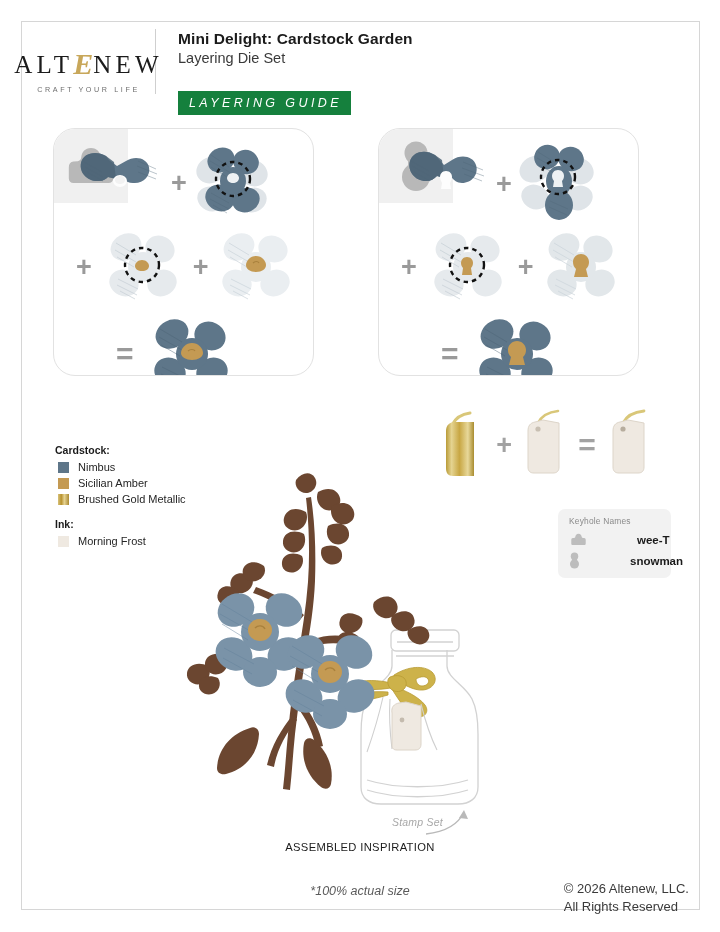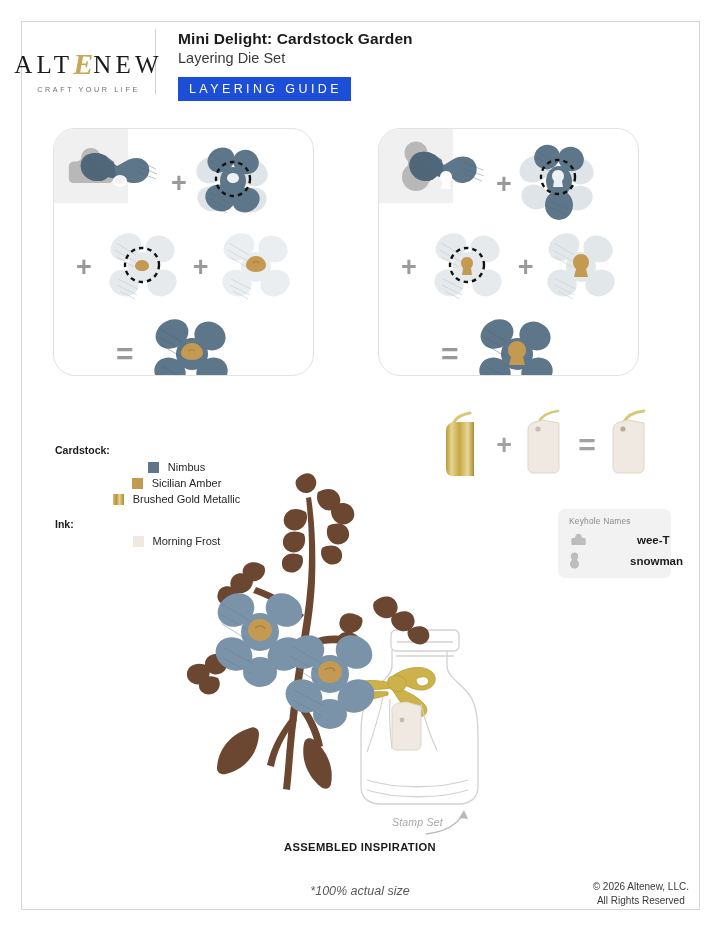--- a/index.html
+++ b/index.html
@@ -63,24 +63,25 @@
   .titles { padding-left: 22px; padding-top: 5px; }
   .title-main {
     font-size: 15.5px; font-weight: bold; color: #1b1b1b;
     letter-spacing: .1px; line-height: 1.25;
   }
   .title-sub {
     font-size: 14.5px; color: #3a3a3a; line-height: 1.5;
     font-weight: normal;
   }
   .title-badge {
-    display: inline-block; margin-top: 7px;
-    background: #1d4ed8; color: #ffffff;
+    display: inline-block; margin-top: 21px;
+    background: #15803d; color: #ffffff;
     font-size: 12.5px; letter-spacing: 3.4px;
     padding: 5px 9px 5px 11px;
+    font-style: italic;
   }
 
   
   .panel {
     position: absolute;
     width: 261px; height: 248px;
     border: 1px solid #e2e2e2;
     border-radius: 22px;
     background: #ffffff;
     overflow: hidden;
@@ -102,21 +103,21 @@
 
   .svgwrap { display: block; }
 
   
   .legend { position: absolute; left: 55px; top: 404px; width: 240px; margin-top: 40px; }
   .legend-head {
     font-size: 10.5px; font-weight: bold; color: #1b1b1b;
     margin-bottom: 3px;
   }
   .legend-head.ink { margin-top: 11px; }
-  .legend-row { display: flex; align-items: center; height: 16px; justify-content: center; }
+  .legend-row { display: flex; align-items: center; height: 16px; }
   .sw {
     width: 11px; height: 11px; margin-left: 3px; margin-right: 9px;
     flex: none; border: 0px solid transparent;
   }
   .legend-label { font-size: 11px; color: #262626; }
 
   
   .tag-assembly {
     position: absolute; left: 428px; top: 405px;
     width: 232px; height: 80px;
@@ -141,31 +142,31 @@
 
   
   .main-art { position: absolute; left: 178px; top: 470px; width: 340px; height: 370px; }
   .stamp-set-label {
     position: absolute; left: 392px; top: 816px;
     font-size: 10.5px; font-style: italic; color: #a8a8a8;
     letter-spacing: .2px;
   }
   .assembled-caption {
     position: absolute; left: 0; top: 841px; width: 720px;
-    text-align: center; font-size: 11.2px; font-weight: bold;
+    text-align: center; font-size: 11.2px; font-weight: normal;
     color: #1b1b1b; letter-spacing: .35px;
   }
   .actual-size {
     position: absolute; left: 0; top: 884px; width: 720px;
     text-align: center; font-size: 12.5px; font-style: italic;
     color: #5a5a5a;
   }
   .copyright {
     position: absolute; right: 31px; top: 880px;
-    text-align: center; font-size: 10px; color: #3a3a3a; line-height: 1.35;
+    text-align: left; font-size: 13px; color: #3a3a3a; line-height: 1.35;
   }
 </style>
 </head>
 <body>
 
 <div class="page">
   <div class="sheet-border"></div>
 
   <div class="header">
     <div class="logo-block">

